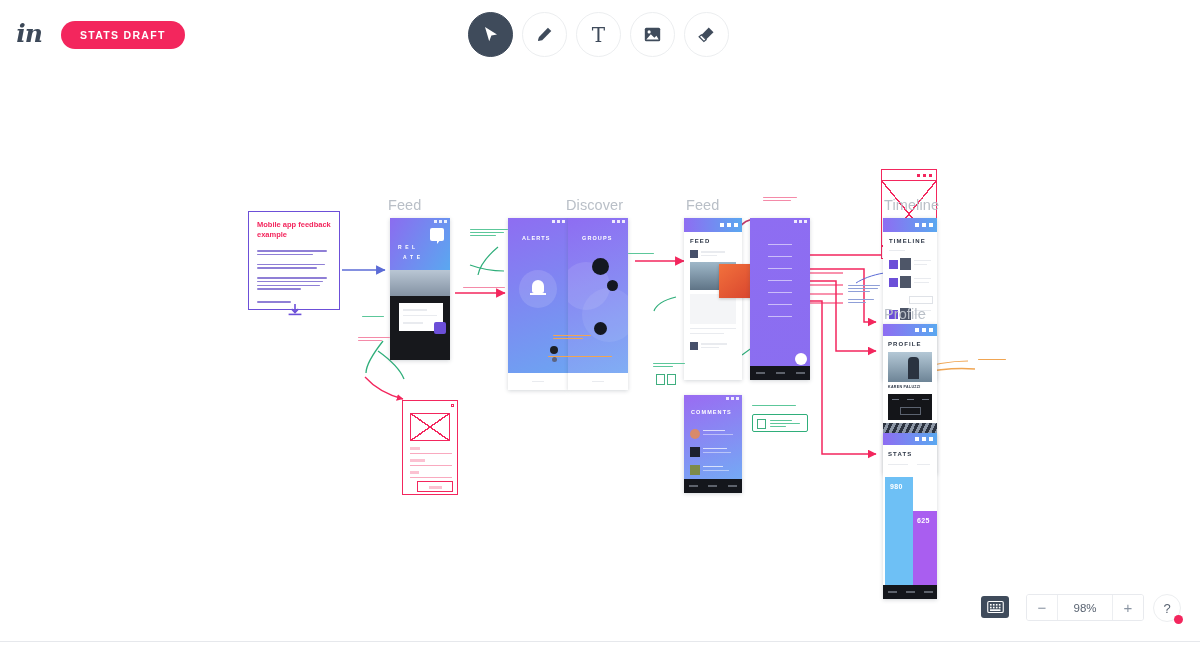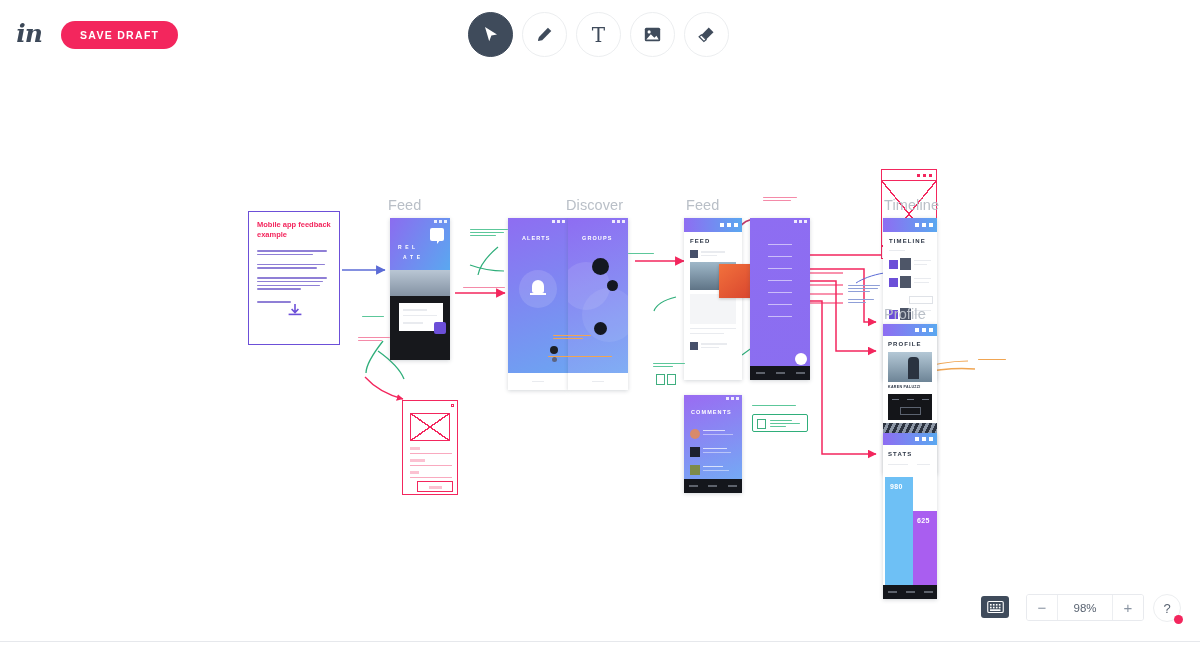--- a/index.html
+++ b/index.html
@@ -184,21 +184,21 @@
     background: #e6e8ec;
   }
 </style>
 </head>
 <body>
 
 <div class="header">
 
   <div class="logo">in</div>
 
-  <button class="save-draft">SAVE DRAFT</button>
+  <button class="save-draft">STATS DRAFT</button>
 
   <div class="toolbar">
     <div class="tool active">
       <svg width="16" height="17" viewBox="0 0 16 17">
         <path d="M2 1 L14 8.4 L8.4 9.6 L6.2 15.2 Z" fill="#ffffff"></path>
       </svg>
     </div>
     <div class="tool">
       <svg width="17" height="17" viewBox="0 0 18 18">
         <path d="M12.6 1.8 L16.2 5.4 L6.6 15 L2.2 16 L3.2 11.6 Z" fill="#3f4b5b"></path>
@@ -288,21 +288,21 @@
       <path d="M806,212 L836,212 L836,282 L876,282" stroke="#f3265d" stroke-width="1.5" fill="none" marker-end="url(#ah-pink)"></path>
 
       <path d="M806,232 L822,232 L822,385 L876,385" stroke="#f3265d" stroke-width="1.5" fill="none" marker-end="url(#ah-pink)"></path>
 
       <path d="M884,204 C872,206 862,210 856,214" stroke="#5b6bd6" stroke-width="1" fill="none"></path>
 
       <path d="M975,300 C950,298 930,302 912,306" stroke="#f0a552" stroke-width="1.3" fill="none"></path>
       <path d="M968,292 C946,292 926,297 910,302" stroke="#f0a552" stroke-width="1.1" fill="none"></path>
     </svg>
 
-    <div class="note" style="left:248px; top:142px; width:92px; height:134px;">
+    <div class="note" style="left:248px; top:142px; width:92px; height:99px;">
       <div class="note-title" style="left:8px; top:8px; width:74px; font-size:7.5px;">Mobile app feedback example</div>
       <div class="note-body" style="left:8px; top:38px; width:72px;">
         <i style="width:70px"></i>
           <i style="width:56px"></i>
         <i style="width:0;height:4px;background:none"></i>
         <i style="width:68px"></i>
           <i style="width:60px"></i>
         <i style="width:0;height:4px;background:none"></i>
         <i style="width:70px"></i>
           <i style="width:66px"></i>

